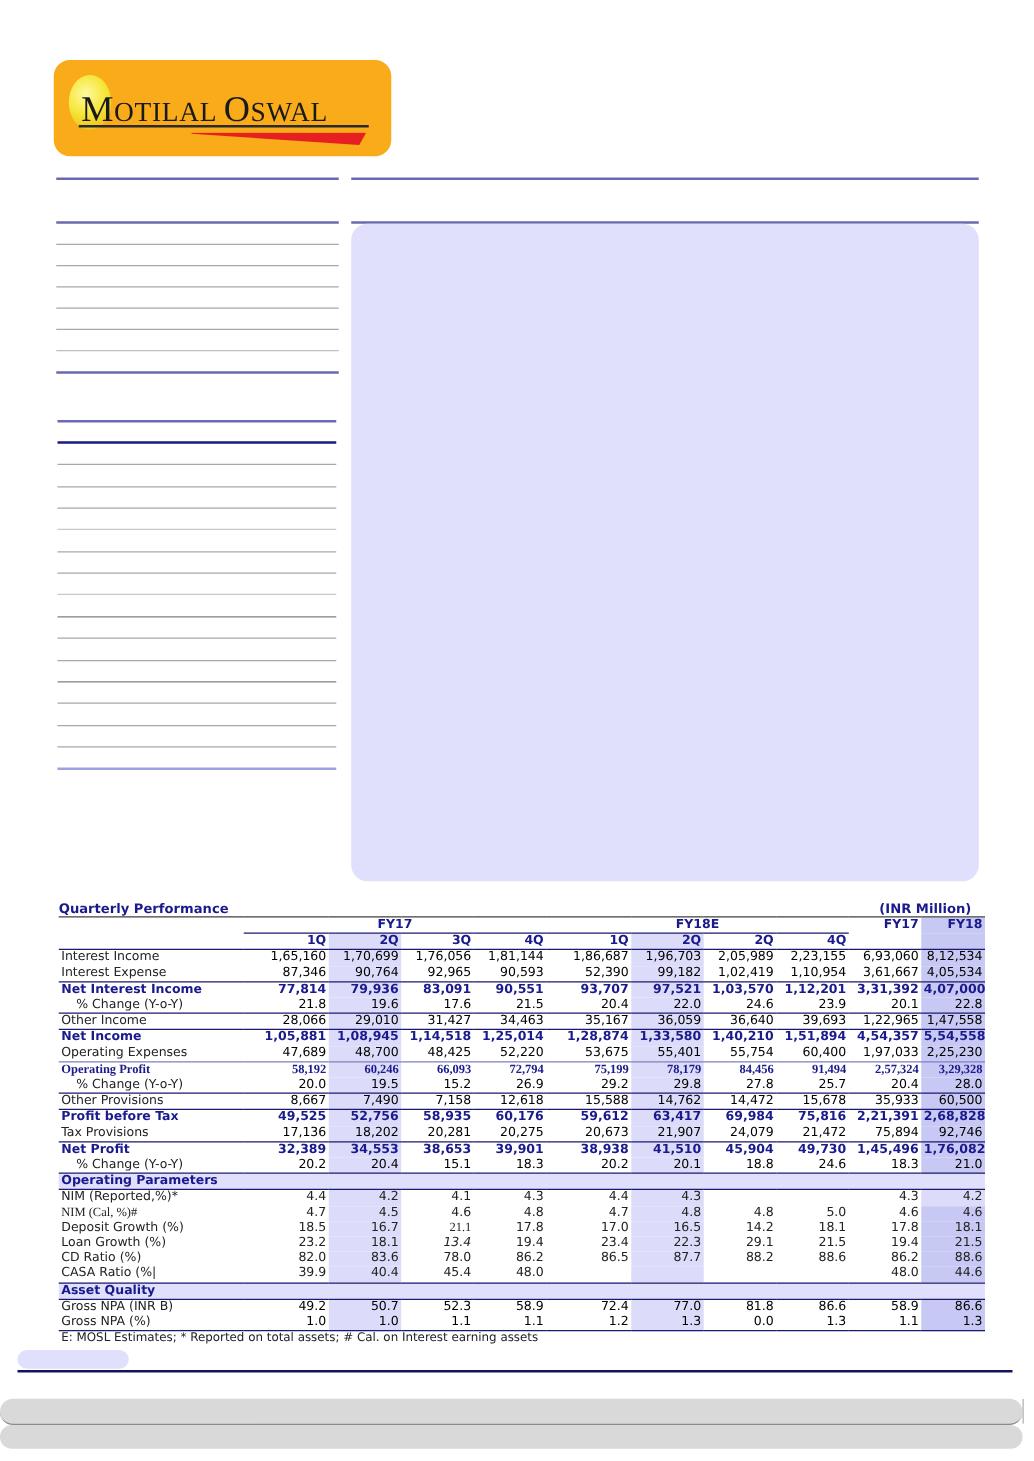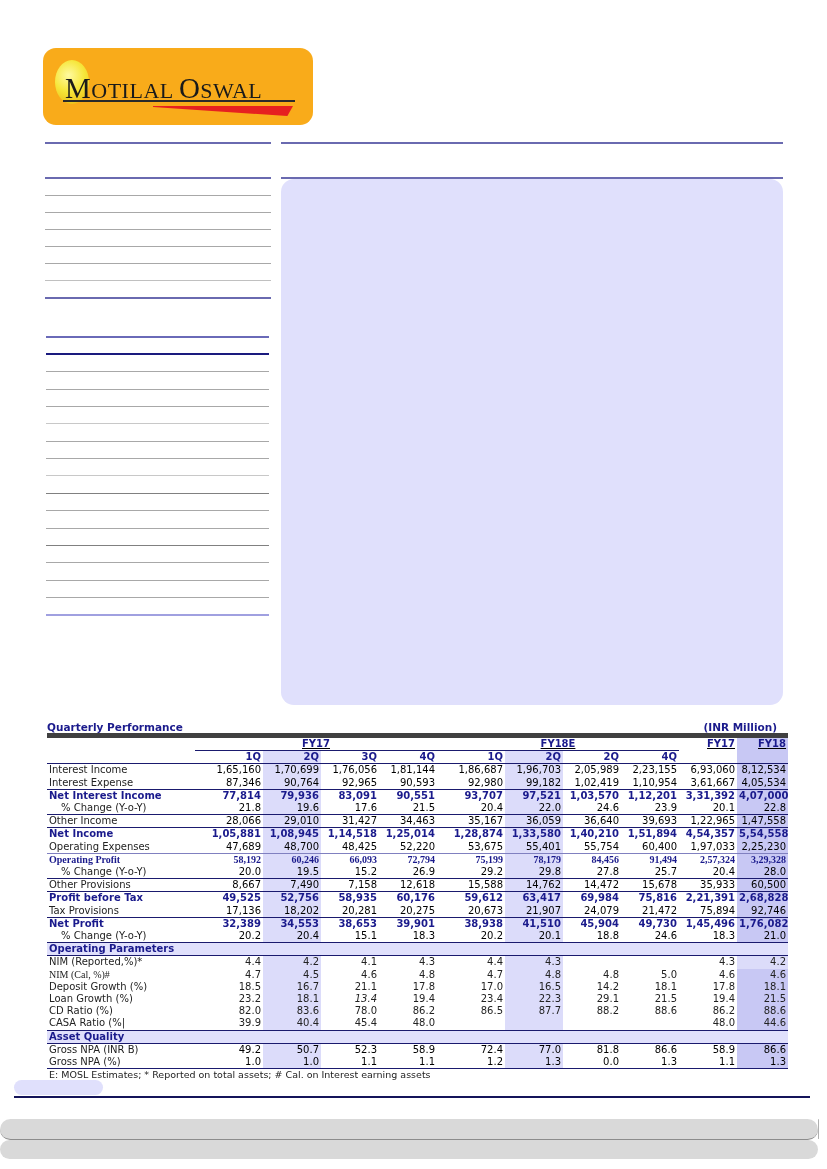--- a/index.html
+++ b/index.html
@@ -106,21 +106,21 @@
       <col style="width:58px">
       <col style="width:58px">
     <col style="width:68px">
       <col style="width:58px">
       <col style="width:58px">
       <col style="width:58px">
     <col style="width:58px">
       <col style="width:51px">
   </colgroup>
   <tbody id="qbody">
-    <tr class="grp" style="border-top:5px solid #404040;text-decoration:underline;">
+    <tr class="grp" style="border-top:1px solid #404040;">
       <td></td>
       <td colspan="4" class="grpline">FY17</td>
       <td colspan="4" class="grpline">FY18E</td>
       <td style="text-align:right">FY17</td>
       <td class="shade2" style="text-align:right">FY18</td>
     </tr>
     <tr class="hdr">
       <td></td>
       <td>1Q</td>
       <td class="shade">2Q</td>
@@ -145,21 +145,21 @@
         <td>2,23,155</td>
         <td>6,93,060</td>
         <td class="shade2">8,12,534</td>
       </tr>
       <tr>
         <td class="lbl">Interest Expense</td>
         <td>87,346</td>
         <td class="shade">90,764</td>
         <td>92,965</td>
         <td>90,593</td>
-        <td>92,980</td>
+        <td>52,390</td>
         <td class="shade">99,182</td>
         <td>1,02,419</td>
         <td>1,10,954</td>
         <td>3,61,667</td>
         <td class="shade2">4,05,534</td>
       </tr>
       <tr class="topb bold">
         <td class="lbl">Net Interest Income</td>
         <td>77,814</td>
         <td class="shade">79,936</td>
@@ -341,21 +341,21 @@
         <td class="shade" style="color: rgb(34, 34, 34);">4.8</td>
         <td style="color: rgb(34, 34, 34);">4.8</td>
         <td style="color: rgb(34, 34, 34);">5.0</td>
         <td style="color: rgb(34, 34, 34);">4.6</td>
         <td class="shade2" style="color: rgb(34, 34, 34);">4.6</td>
       </tr>
       <tr>
         <td class="lbl" style="color: rgb(34, 34, 34);">Deposit Growth (%)</td>
         <td style="color: rgb(34, 34, 34);">18.5</td>
         <td class="shade" style="color: rgb(34, 34, 34);">16.7</td>
-        <td style="color: rgb(34, 34, 34);">21.1</td>
+        <td style="color: rgb(34, 34, 34); font-family: Liberation Serif, serif;">21.1</td>
         <td style="color: rgb(34, 34, 34);">17.8</td>
         <td style="color: rgb(34, 34, 34);">17.0</td>
         <td class="shade" style="color: rgb(34, 34, 34);">16.5</td>
         <td style="color: rgb(34, 34, 34); margin-top: 32px;">14.2</td>
         <td style="color: rgb(34, 34, 34);">18.1</td>
         <td style="color: rgb(34, 34, 34);">17.8</td>
         <td class="shade2" style="color: rgb(34, 34, 34);">18.1</td>
       </tr>
       <tr>
         <td class="lbl" style="color: rgb(34, 34, 34);">Loan Growth (%)</td>

